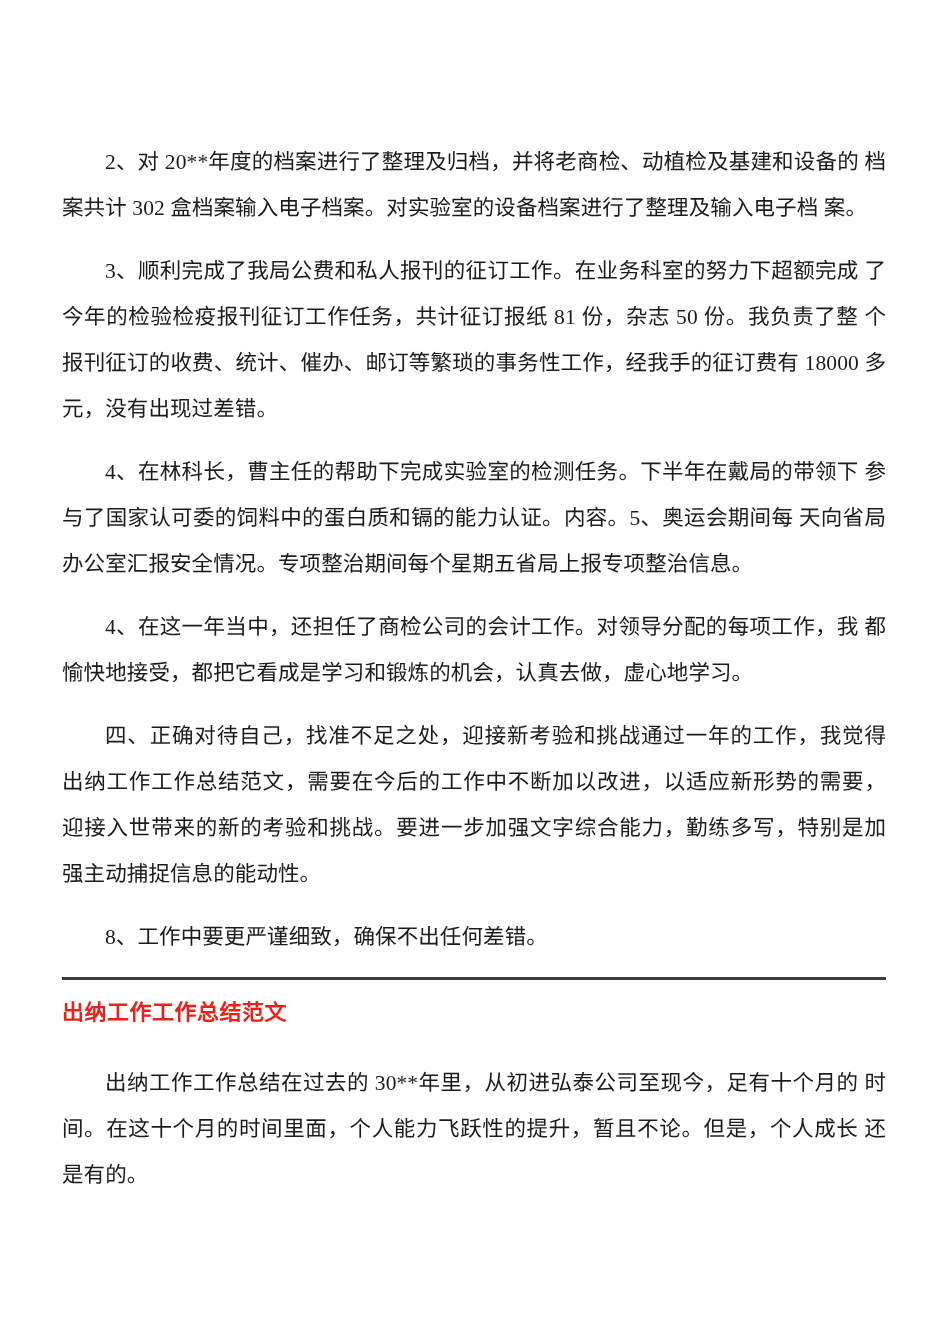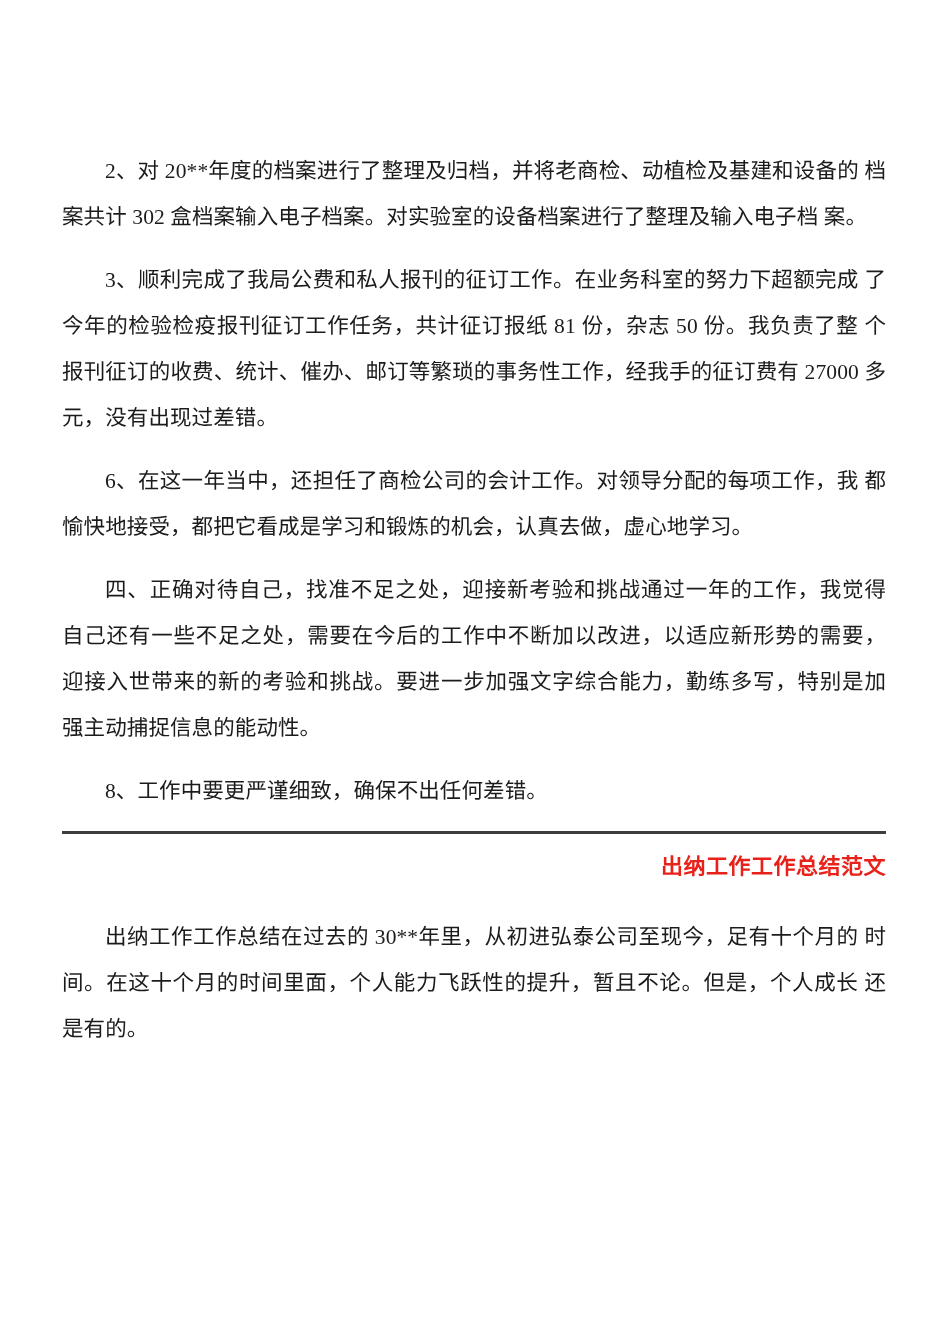--- a/index.html
+++ b/index.html
@@ -15,21 +15,21 @@
     height: 1344px;
     margin: 0 auto;
     background: #ffffff;
     overflow: hidden;
     box-sizing: border-box;
   }
 
   .doc-body {
     position: absolute;
     left: 62px;
-    top: 148px;
+    top: 139px;
     width: 824px;
   }
 
   .para {
     font-family: "Liberation Serif", "DejaVu Serif", serif;
     font-size: 21.5px;
     line-height: 46px;
     color: #1b1b1b;
     text-align: justify;
     text-justify: inter-ideograph;
@@ -49,45 +49,46 @@
     border-top: 3px solid #3d3d3d;
     margin: 14px 0 0 0;
     padding: 0;
   }
 
   .red-heading {
     font-family: Liberation Sans, sans-serif;
     font-size: 22px;
     font-weight: bold;
     color: #e8221a;
-    text-align: right;
+    text-align: left;
     margin: 16px 0 0 0;
     line-height: 34px;
     letter-spacing: 0.5px;
   }
 
   .post-heading-gap {
     height: 30px;
   }
 </style>
 </head>
 <body>
 
 <div class="page">
 
   <div class="doc-body">
 
     <p class="para indent">2、对 20**年度的档案进行了整理及归档，并将老商检、动植检及基建和设备的 档案共计 302 盒档案输入电子档案。对实验室的设备档案进行了整理及输入电子档 案。</p>
 
-    <p class="para indent">3、顺利完成了我局公费和私人报刊的征订工作。在业务科室的努力下超额完成 了今年的检验检疫报刊征订工作任务，共计征订报纸 81 份，杂志 50 份。我负责了整 个报刊征订的收费、统计、催办、邮订等繁琐的事务性工作，经我手的征订费有 27000 多元，没有出现过差错。</p>
+    <p class="para indent">3、顺利完成了我局公费和私人报刊的征订工作。在业务科室的努力下超额完成 了今年的检验检疫报刊征订工作任务，共计征订报纸 81 份，杂志 50 份。我负责了整 个报刊征订的收费、统计、催办、邮订等繁琐的事务性工作，经我手的征订费有 18000 多元，没有出现过差错。</p>
 
+    <p class="para indent">4、在林科长，曹主任的帮助下完成实验室的检测任务。下半年在戴局的带领下 参与了国家认可委的饲料中的蛋白质和镉的能力认证。内容。5、奥运会期间每 天向省局办公室汇报安全情况。专项整治期间每个星期五省局上报专项整治信息。</p>
 
-    <p class="para indent">6、在这一年当中，还担任了商检公司的会计工作。对领导分配的每项工作，我 都愉快地接受，都把它看成是学习和锻炼的机会，认真去做，虚心地学习。</p>
+    <p class="para indent">4、在这一年当中，还担任了商检公司的会计工作。对领导分配的每项工作，我 都愉快地接受，都把它看成是学习和锻炼的机会，认真去做，虚心地学习。</p>
 
-    <p class="para indent">四、正确对待自己，找准不足之处，迎接新考验和挑战通过一年的工作，我觉得 自己还有一些不足之处，需要在今后的工作中不断加以改进，以适应新形势的需要， 迎接入世带来的新的考验和挑战。要进一步加强文字综合能力，勤练多写，特别是加 强主动捕捉信息的能动性。</p>
+    <p class="para indent">四、正确对待自己，找准不足之处，迎接新考验和挑战通过一年的工作，我觉得 出纳工作工作总结范文，需要在今后的工作中不断加以改进，以适应新形势的需要， 迎接入世带来的新的考验和挑战。要进一步加强文字综合能力，勤练多写，特别是加 强主动捕捉信息的能动性。</p>
 
     <p class="para indent">8、工作中要更严谨细致，确保不出任何差错。</p>
 
 
     <hr class="sep-rule">
 
     <h2 class="red-heading">出纳工作工作总结范文</h2>
 
     <div class="post-heading-gap"></div>
 

